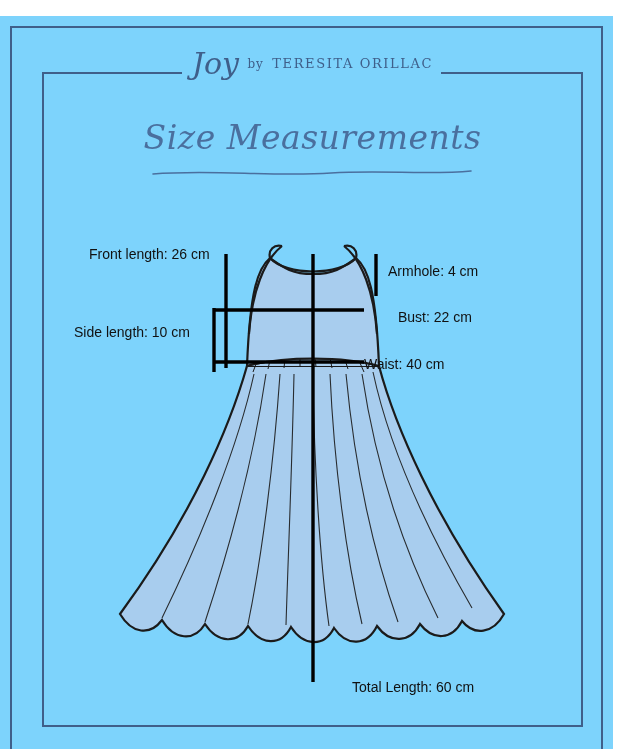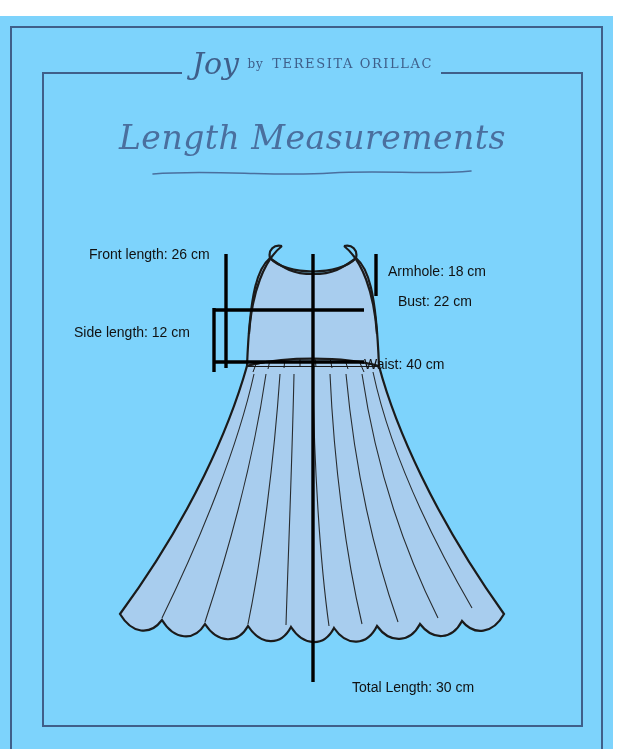--- a/index.html
+++ b/index.html
@@ -149,21 +149,21 @@
   
   .label {
     position: absolute;
     font-size: 14px;
     color: #111111;
     white-space: nowrap;
   }
   .lbl-front   { left: 89px;  top: 230px; }
   .lbl-side    { left: 74px;  top: 308px; }
   .lbl-armhole { left: 388px; top: 247px; }
-  .lbl-bust    { left: 374px; top: 277px; padding-left: 24px; }
+  .lbl-bust    { left: 374px; top: 293px; padding-left: 24px; }
   .lbl-waist   { left: 364px; top: 340px; }
   .lbl-total   { left: 352px; top: 663px; }
 </style>
 </head>
 <body>
 
 <div id="page">
 
   <div class="outer-frame"></div>
   <div class="inner-frame-left"></div>
@@ -171,21 +171,21 @@
   <div class="inner-frame-bottom"></div>
   <div class="inner-frame-top-left"></div>
   <div class="inner-frame-top-right"></div>
 
   <div class="brand">
     <span class="brand-joy">Joy</span>
     <span class="brand-by">by</span>
     <span class="brand-name">TERESITA ORILLAC</span>
   </div>
 
-  <div class="title">Length Measurements</div>
+  <div class="title">Size Measurements</div>
   <svg class="title-underline" viewBox="0 0 322 10" preserveAspectRatio="none">
     <path d="M2 6 C 60 1, 120 9, 180 5 C 230 2, 280 7, 320 3" fill="none" stroke="#4a6f9e" stroke-width="1.6" stroke-linecap="round"></path>
   </svg>
 
   <svg class="illustration" viewBox="0 0 541 500" preserveAspectRatio="none">
 
     <g>
 
       <path d="M205 150
                C 188 210, 150 300, 78 398
@@ -253,19 +253,19 @@
 
       <line x1="172" y1="94" x2="322" y2="94" stroke-width="3.4"></line>
 
       <line x1="172" y1="146" x2="322" y2="146" stroke-width="3.4"></line>
 
       <line x1="271" y1="38" x2="271" y2="466" stroke-width="3.4"></line>
     </g>
   </svg>
 
   <div class="label lbl-front">Front length: 26 cm</div>
-  <div class="label lbl-side">Side length: 12 cm</div>
-  <div class="label lbl-armhole">Armhole: 18 cm</div>
+  <div class="label lbl-side">Side length: 10 cm</div>
+  <div class="label lbl-armhole">Armhole: 4 cm</div>
   <div class="label lbl-bust">Bust: 22 cm</div>
   <div class="label lbl-waist">Waist: 40 cm</div>
-  <div class="label lbl-total">Total Length: 30 cm</div>
+  <div class="label lbl-total">Total Length: 60 cm</div>
 
 </div>
 
 </body></html>

